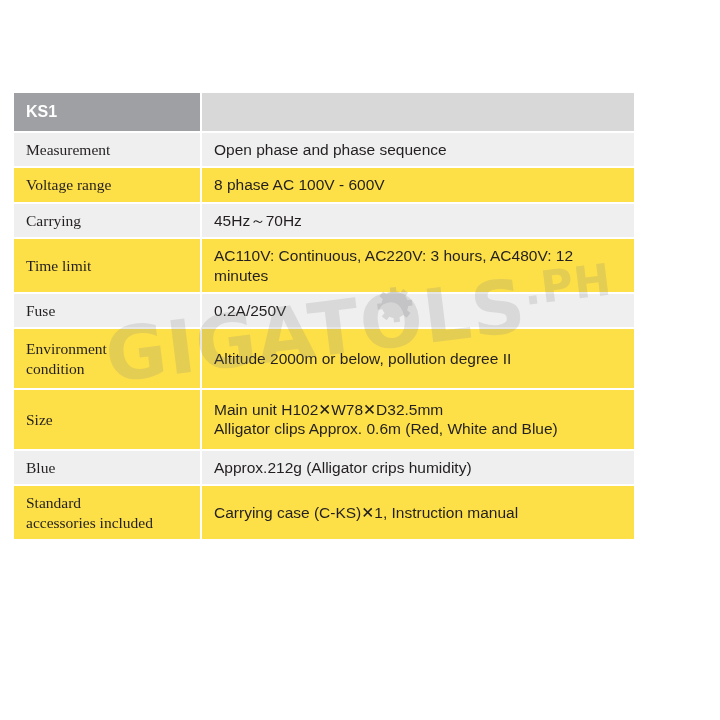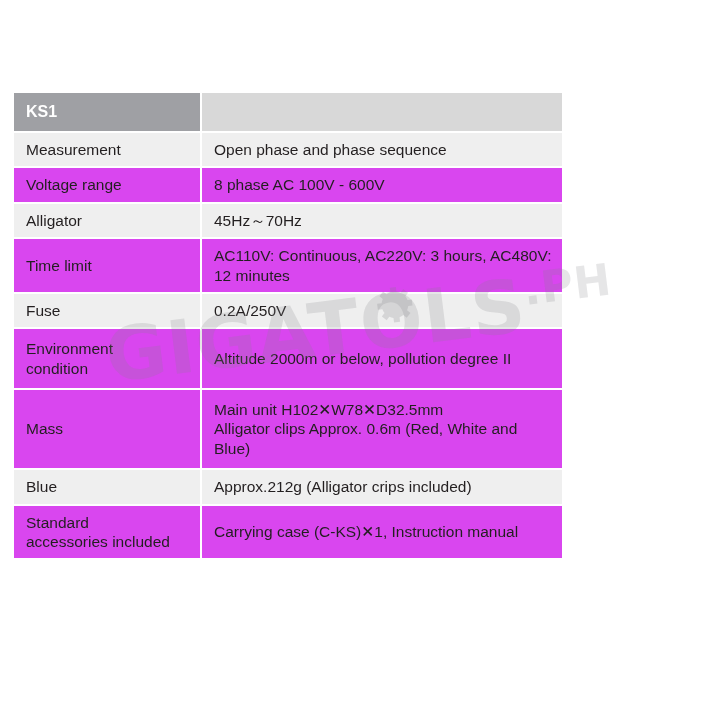--- a/index.html
+++ b/index.html
@@ -53,49 +53,49 @@
     height: 46px;
     transform: rotate(-7deg);
     opacity: 0.22;
   }
 
   
   .spec-table {
     position: absolute;
     left: 14px;
     top: 93px;
-    width: 548px;
+    width: 620px;
     border-collapse: collapse;
     table-layout: fixed;
     z-index: 2;
   }
   .spec-table td {
     vertical-align: middle;
     padding: 7px 10px 7px 12px;
     font-size: 15.5px;
     color: #231f20;
     border-bottom: 2px solid #ffffff;
     line-height: 1.25;
   }
   .spec-table tr td:first-child {
     width: 164px;
     border-right: 2px solid #ffffff;
   }
-  .row-grey td { background: #d946ef; }
+  .row-grey td { background: #fde047; }
   .row-light td { background: #efefef; }
   .header-row td {
     background: #9fa0a4;
     color: #ffffff;
     font-weight: bold;
     font-size: 16px;
     padding-top: 9px;
     padding-bottom: 9px;
   }
   .header-row td.header-blank { background: #d8d8d8; }
-  .cell-label { white-space: pre-line; }
+  .cell-label { white-space: pre-line; font-family: Liberation Serif, serif; }
   .cell-value { white-space: pre-line; }
   .tall td { padding-top: 10px; padding-bottom: 10px; }
 </style>
 </head>
 <body>
 
 <div id="page">
 
   <div class="watermark">
     <div class="wm-text"><span>GIGATO</span><span>LS</span><span class="small">.PH</span></div>
@@ -113,44 +113,44 @@
       </tr>
       <tr class="row-light">
         <td class="cell-label">Measurement</td>
         <td class="cell-value">Open phase and phase sequence</td>
       </tr>
       <tr class="row-grey">
         <td class="cell-label">Voltage range</td>
         <td class="cell-value">8 phase AC 100V - 600V</td>
       </tr>
       <tr class="row-light">
-        <td class="cell-label">Alligator</td>
+        <td class="cell-label">Carrying</td>
         <td class="cell-value">45Hz～70Hz</td>
       </tr>
       <tr class="row-grey">
         <td class="cell-label">Time limit</td>
         <td class="cell-value">AC110V: Continuous, AC220V: 3 hours, AC480V: 12 minutes</td>
       </tr>
       <tr class="row-light">
         <td class="cell-label">Fuse</td>
         <td class="cell-value">0.2A/250V</td>
       </tr>
       <tr class="row-grey tall">
         <td class="cell-label">Environment
 condition</td>
         <td class="cell-value">Altitude 2000m or below, pollution degree II</td>
       </tr>
       <tr class="row-grey tall">
-        <td class="cell-label">Mass</td>
+        <td class="cell-label">Size</td>
         <td class="cell-value">Main unit H102✕W78✕D32.5mm
 Alligator clips Approx. 0.6m (Red, White and Blue)</td>
       </tr>
       <tr class="row-light">
         <td class="cell-label">Blue</td>
-        <td class="cell-value">Approx.212g (Alligator crips included)</td>
+        <td class="cell-value">Approx.212g (Alligator crips humidity)</td>
       </tr>
       <tr class="row-grey">
         <td class="cell-label">Standard
 accessories included</td>
         <td class="cell-value">Carrying case (C-KS)✕1, Instruction manual</td>
       </tr>
     </tbody>
   </table>
 
 </div>

